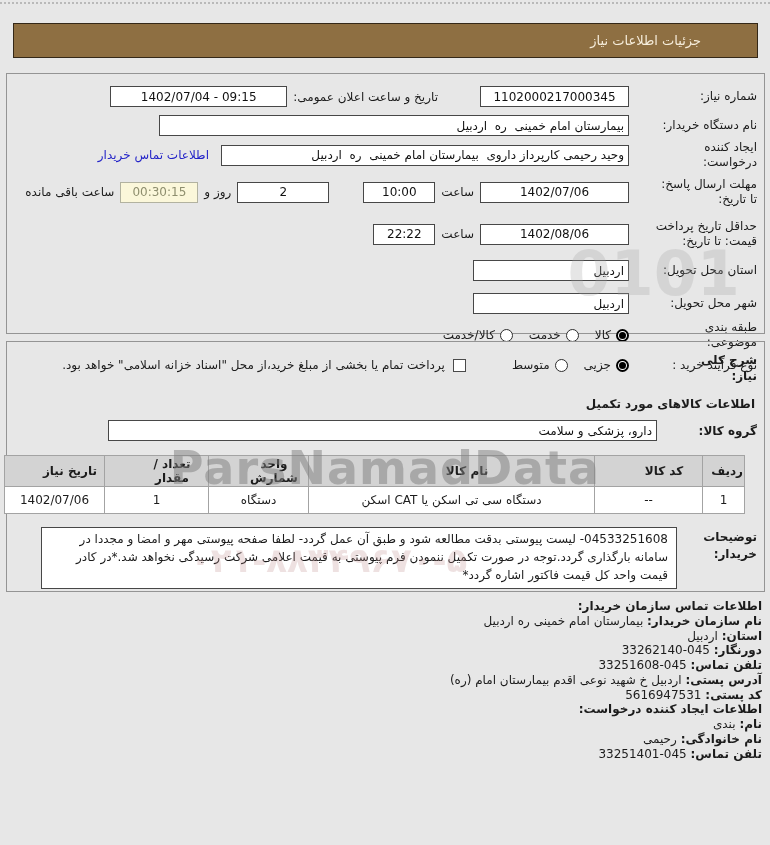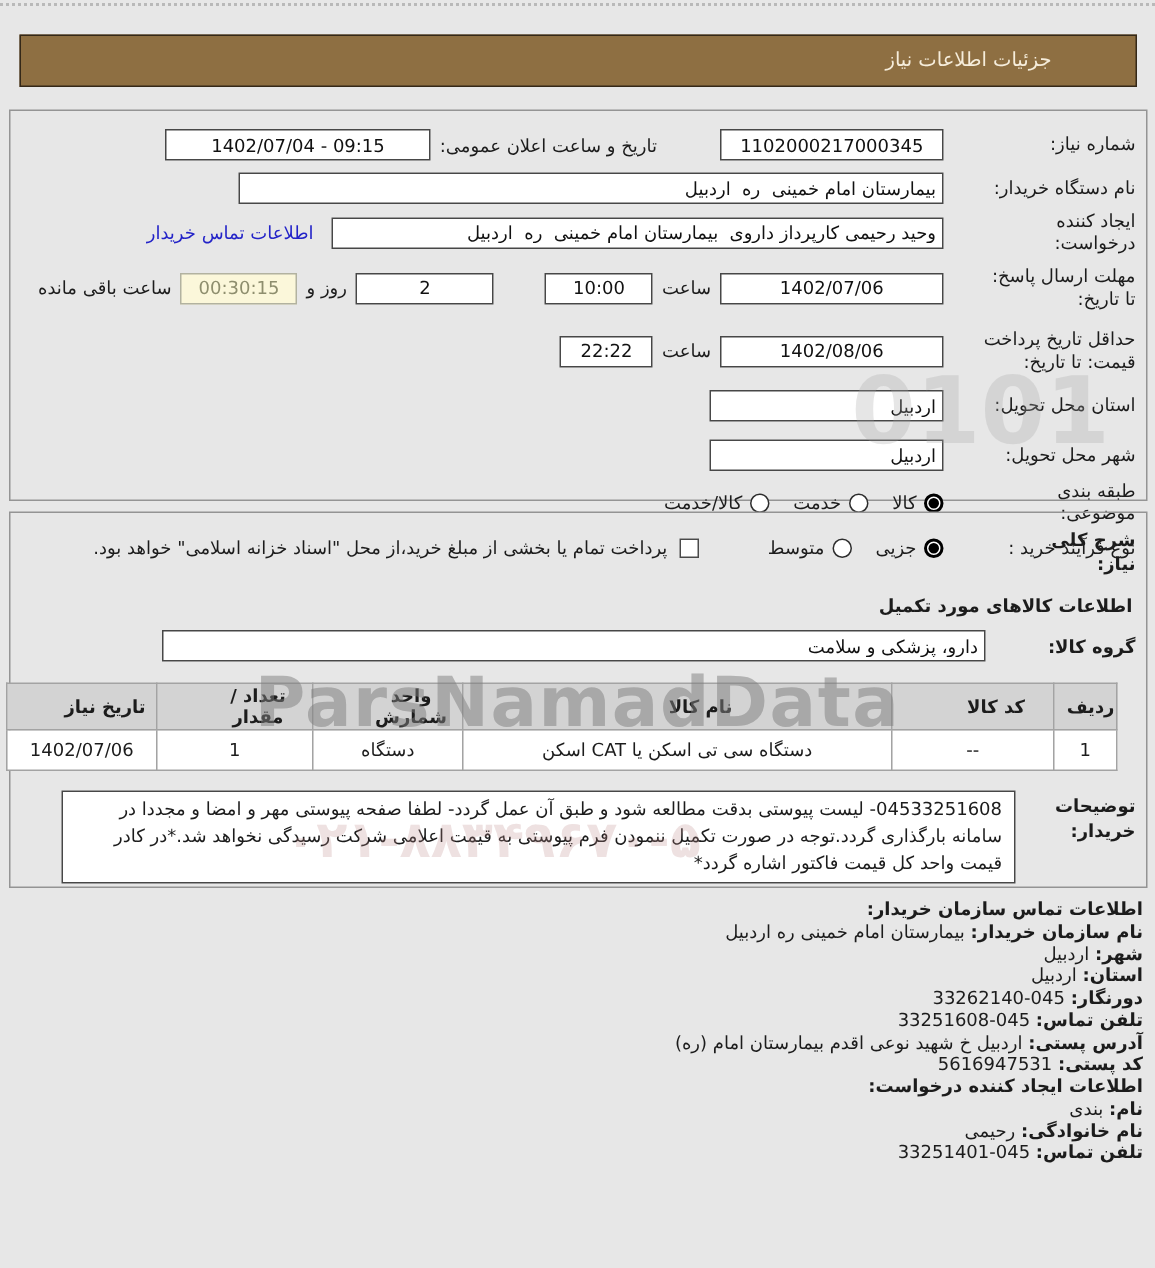--- a/index.html
+++ b/index.html
@@ -222,21 +222,20 @@
 
     <div class="notes-row">
       <div class="b-lab" style="width:80px">توضیحات خریدار:</div>
       <div class="textbox notes-box">04533251608- لیست پیوستی بدقت مطالعه شود و طبق آن عمل گردد- لطفا صفحه پیوستی مهر و امضا و مجددا در سامانه بارگذاری گردد.توجه در صورت تکمیل ننمودن فرم پیوستی به قیمت اعلامی شرکت رسیدگی نخواهد شد.*در کادر قیمت واحد کل قیمت فاکتور اشاره گردد*</div>
     </div>
   </div>
 
   <div class="contact">
     <div class="cline chead">اطلاعات تماس سازمان خریدار:</div>
     <div class="cline"><span class="lb">نام سازمان خریدار:</span> <span>بیمارستان امام خمینی ره اردبیل</span></div>
-    <div class="cline"><span class="lb">شهر:</span> <span>اردبیل</span></div>
     <div class="cline"><span class="lb">استان:</span> <span>اردبیل</span></div>
     <div class="cline"><span class="lb">دورنگار:</span> <span class="ltr">33262140-045</span></div>
     <div class="cline"><span class="lb">تلفن تماس:</span> <span class="ltr">33251608-045</span></div>
     <div class="cline"><span class="lb">آدرس پستی:</span> <span>اردبیل خ شهید نوعی اقدم بیمارستان امام (ره)</span></div>
     <div class="cline"><span class="lb">کد پستی:</span> <span class="ltr">5616947531</span></div>
     <div class="cline chead">اطلاعات ایجاد کننده درخواست:</div>
     <div class="cline"><span class="lb">نام:</span> <span>بندی</span></div>
     <div class="cline"><span class="lb">نام خانوادگی:</span> <span>رحیمی</span></div>
     <div class="cline"><span class="lb">تلفن تماس:</span> <span class="ltr">33251401-045</span></div>
   </div>

